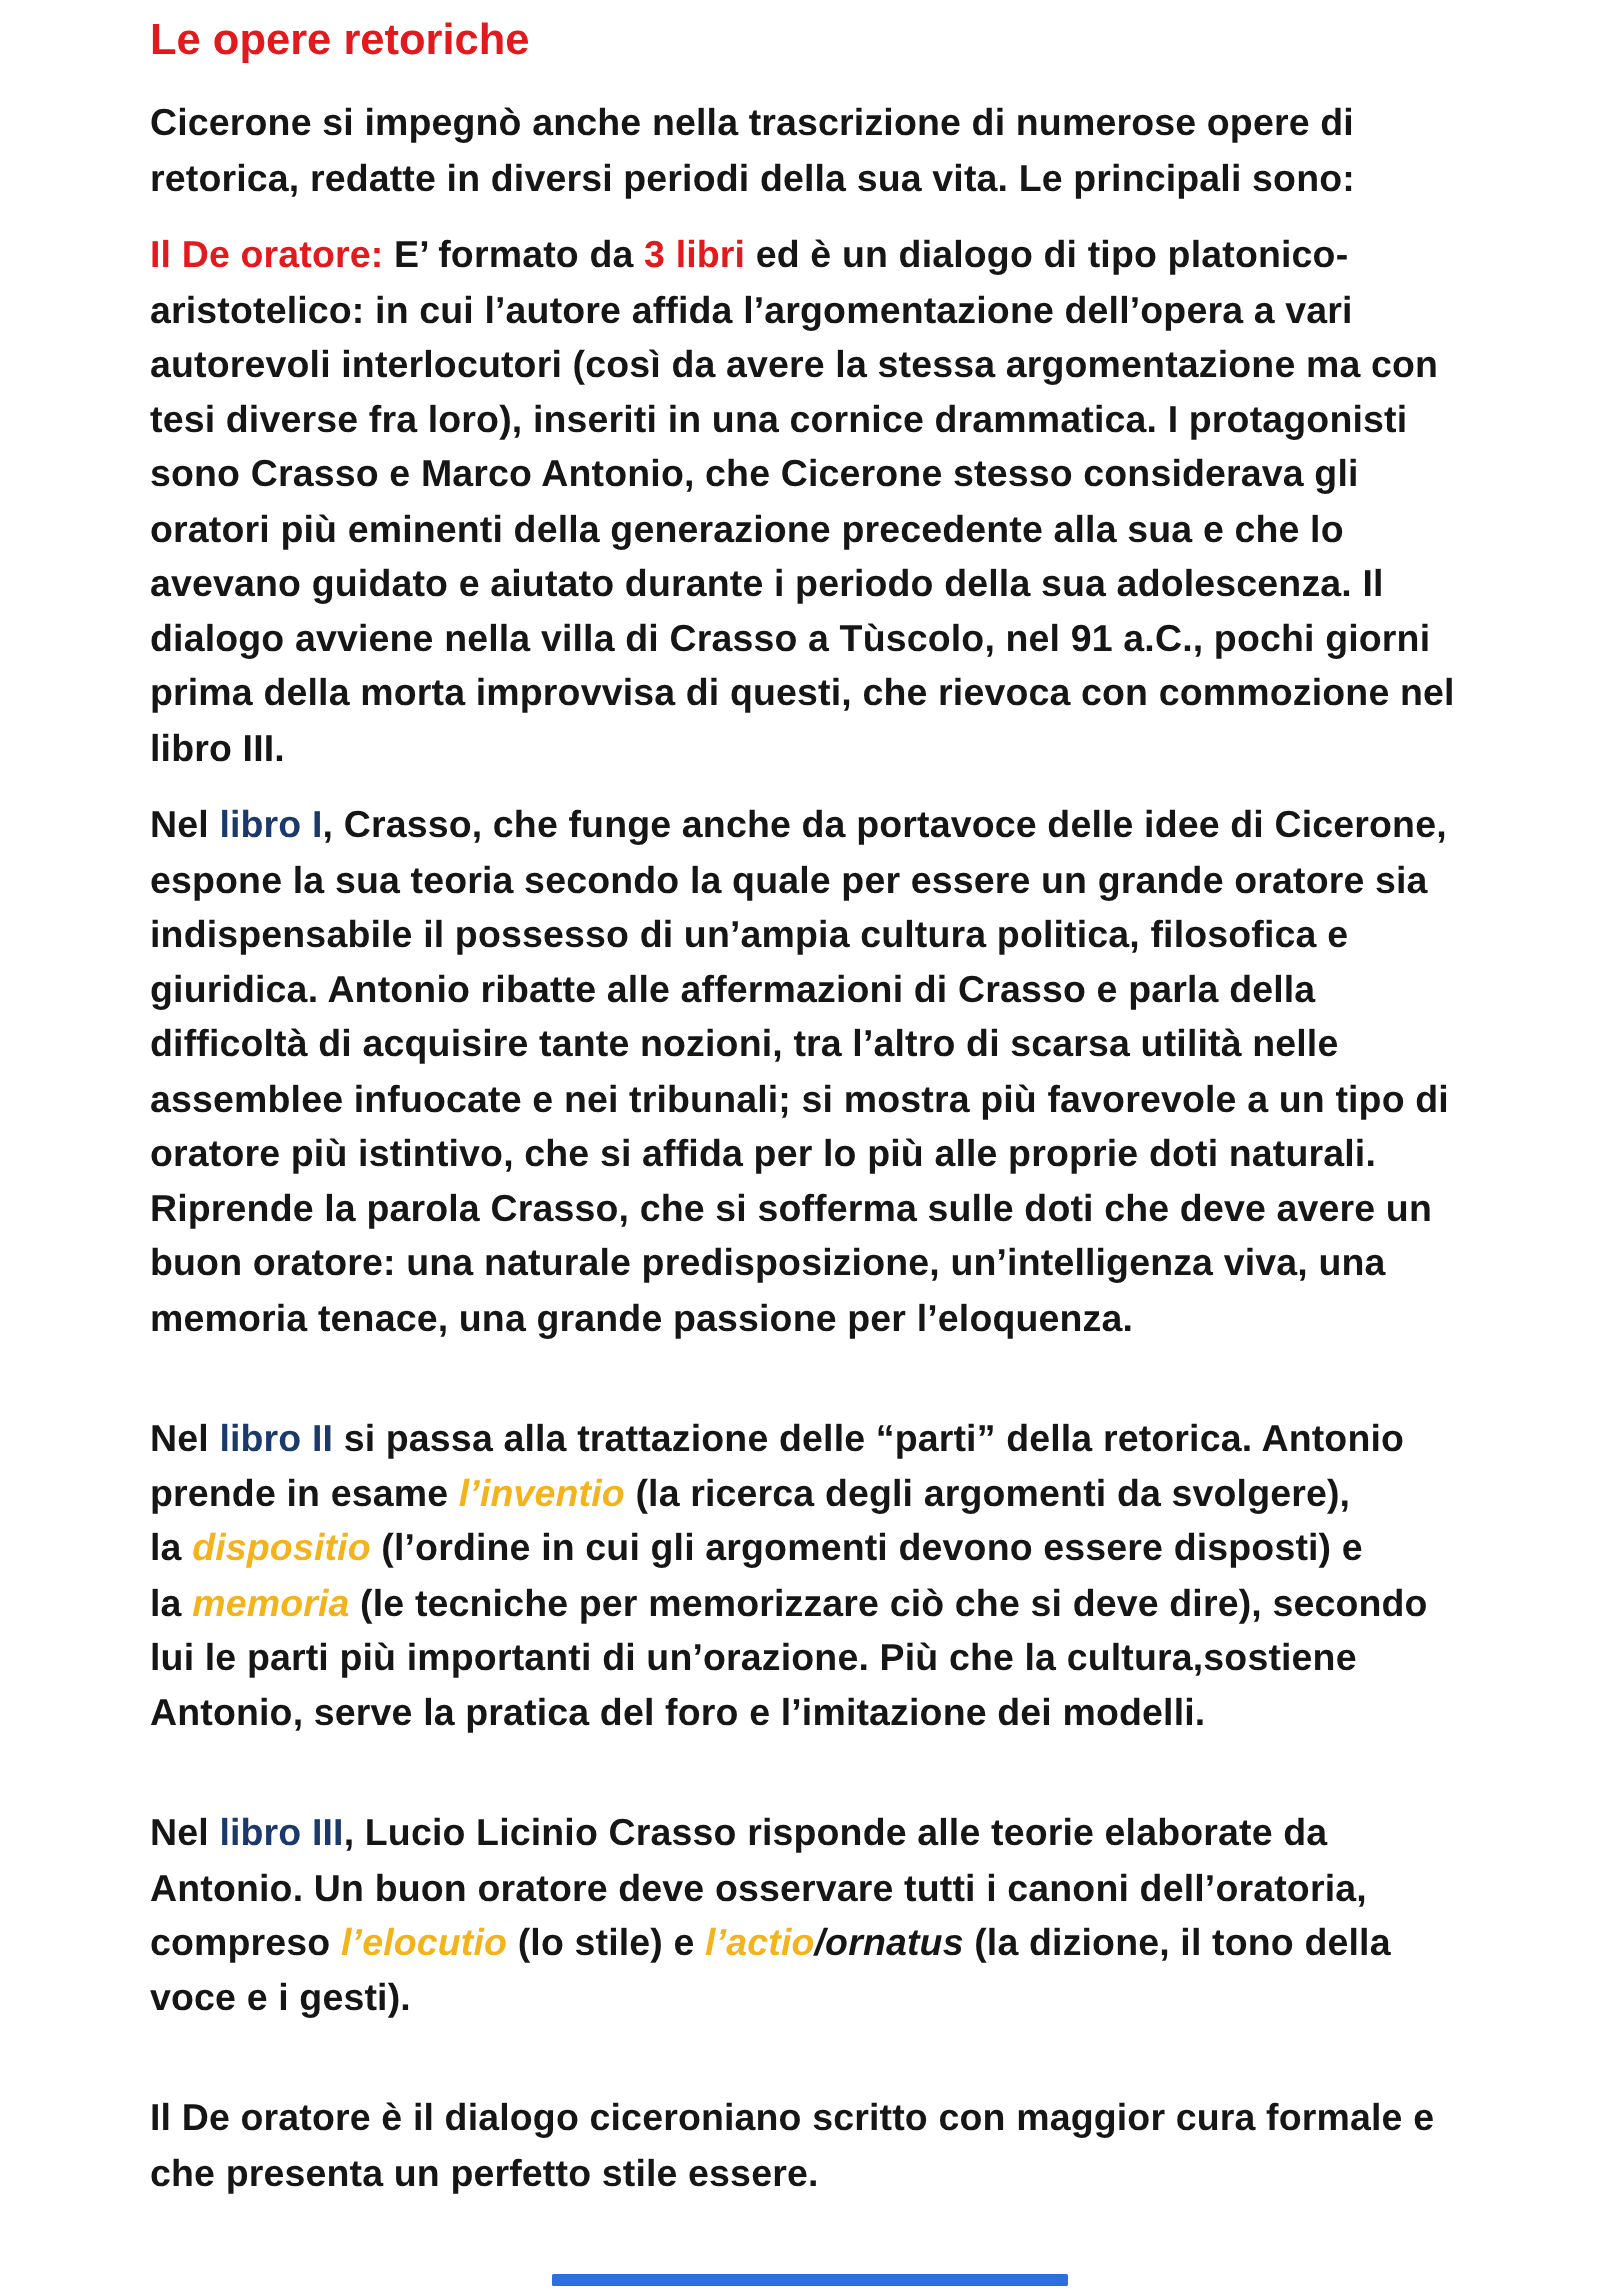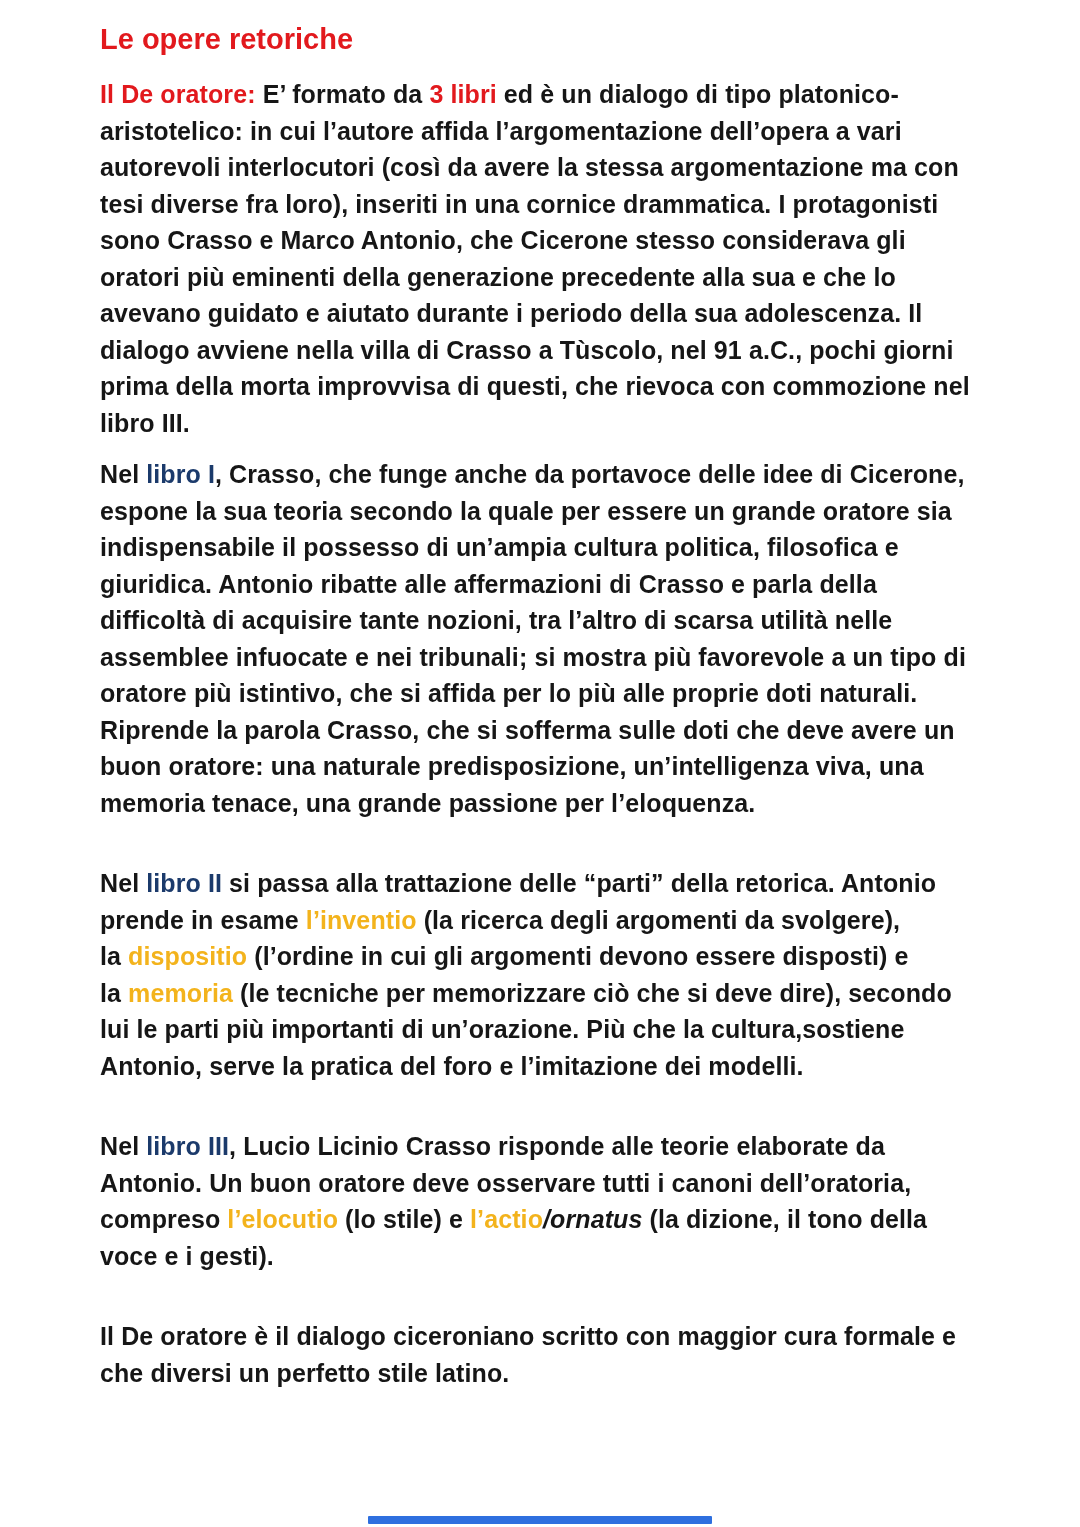--- a/index.html
+++ b/index.html
@@ -6,60 +6,61 @@
   body {
     width: 1080px; height: 1527px;
     position: relative; overflow: hidden;
     font-family: "Liberation Sans", sans-serif;
     color: #161616;
     -webkit-font-smoothing: antialiased;
   }
   .page {
     box-sizing: border-box;
     width: 1080px; height: 1527px;
-    padding: 22px 97px 0 100px;
+    padding: 10px 97px 0 100px;
     position: relative;
   }
   h1.doc-title {
     font-size: 29px;
     font-weight: 700;
     margin: 0 0 20px 0;
     line-height: 34px;
   }
   .para {
     font-size: 25px;
     font-weight: 700;
     line-height: 36.5px;
     margin: 0 0 15px 0;
     letter-spacing: 0.1px;
   }
   .para.gap { margin-top: 44px; }
   .r-black  { color: #161616; }
   .r-red    { color: #e2191d; }
   .r-blue   { color: #1b3a6b; margin-top: 28px; }
-  .r-gold   { color: #f3b31c; }
+  .r-gold   { color: #f3b31c; font-style: italic; }
   .r-blackit{ color: #161616; font-style: italic; text-align: right; }
   .bottom-bar {
     position: absolute;
     left: 50%;
     transform: translateX(-50%);
     bottom: 3px;
     width: 344px;
     height: 8px;
     border-radius: 1px;
   }
 </style>
 </head>
 <body style="background: rgb(255, 255, 255);">
 
 <div class="page">
   <h1 class="doc-title r-red">Le opere retoriche</h1>
 
   <div>
+      <p class="para"><span class="r-black">Cicerone si impegnò anche nella trascrizione di numerose opere di retorica, redatte in diversi periodi della sua vita. Le principali sono:</span></p>
       <p class="para"><span class="r-red">Il De oratore: </span><span class="r-black">E’ formato da </span><span class="r-red">3 libri</span><span class="r-black"> ed è un dialogo di tipo platonico-aristotelico: in cui l’autore affida l’argomentazione dell’opera a vari autorevoli interlocutori (così da avere la stessa argomentazione ma con tesi diverse fra loro), inseriti in una cornice drammatica. I protagonisti sono Crasso e Marco Antonio, che Cicerone stesso considerava gli oratori più eminenti della generazione precedente alla sua e che lo avevano guidato e aiutato durante i periodo della sua adolescenza. Il dialogo avviene nella villa di Crasso a Tùscolo, nel 91 a.C., pochi giorni prima della morta improvvisa di questi, che rievoca con commozione nel libro III.</span></p>
       <p class="para"><span class="r-black">Nel </span><span class="r-blue">libro I</span><span class="r-black">, Crasso, che funge anche da portavoce delle idee di Cicerone, espone la sua teoria secondo la quale per essere un grande oratore sia indispensabile il possesso di un’ampia cultura politica, filosofica e giuridica. Antonio ribatte alle affermazioni di Crasso e parla della difficoltà di acquisire tante nozioni, tra l’altro di scarsa utilità nelle assemblee infuocate e nei tribunali; si mostra più favorevole a un tipo di oratore più istintivo, che si affida per lo più alle proprie doti naturali. Riprende la parola Crasso, che si sofferma sulle doti che deve avere un buon oratore: una naturale predisposizione, un’intelligenza viva, una memoria tenace, una grande passione per l’eloquenza.</span></p>
       <p class="para gap"><span class="r-black">Nel </span><span class="r-blue">libro II</span><span class="r-black"> si passa alla trattazione delle “parti” della retorica. Antonio prende in esame </span><span class="r-gold">l’inventio</span><span class="r-black"> (la ricerca degli argomenti da svolgere),</span><br><span class="r-black">la </span><span class="r-gold">dispositio</span><span class="r-black"> (l’ordine in cui gli argomenti devono essere disposti) e</span><br><span class="r-black">la </span><span class="r-gold">memoria</span><span class="r-black"> (le tecniche per memorizzare ciò che si deve dire), secondo lui le parti più importanti di un’orazione. Più che la cultura,sostiene Antonio, serve la pratica del foro e l’imitazione dei modelli.</span></p>
       <p class="para gap"><span class="r-black">Nel </span><span class="r-blue">libro III</span><span class="r-black">, Lucio Licinio Crasso risponde alle teorie elaborate da Antonio. Un buon oratore deve osservare tutti i canoni dell’oratoria, compreso </span><span class="r-gold">l’elocutio</span><span class="r-black"> (lo stile) e </span><span class="r-gold">l’actio</span><span class="r-blackit">/ornatus</span><span class="r-black"> (la dizione, il tono della voce e i gesti).</span></p>
-      <p class="para gap"><span class="r-black">Il De oratore è il dialogo ciceroniano scritto con maggior cura formale e che diversi un perfetto stile latino.</span></p>
+      <p class="para gap"><span class="r-black">Il De oratore è il dialogo ciceroniano scritto con maggior cura formale e che presenta un perfetto stile essere.</span></p>
     </div>
 
   <div class="bottom-bar" style="background: rgb(46, 111, 223);"></div>
 </div>
 
 </body></html>

